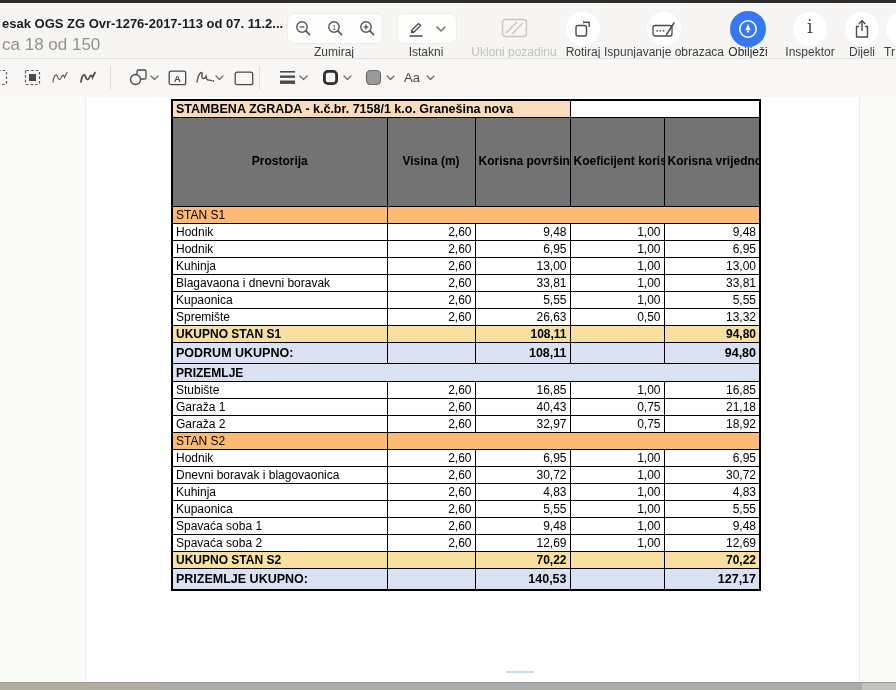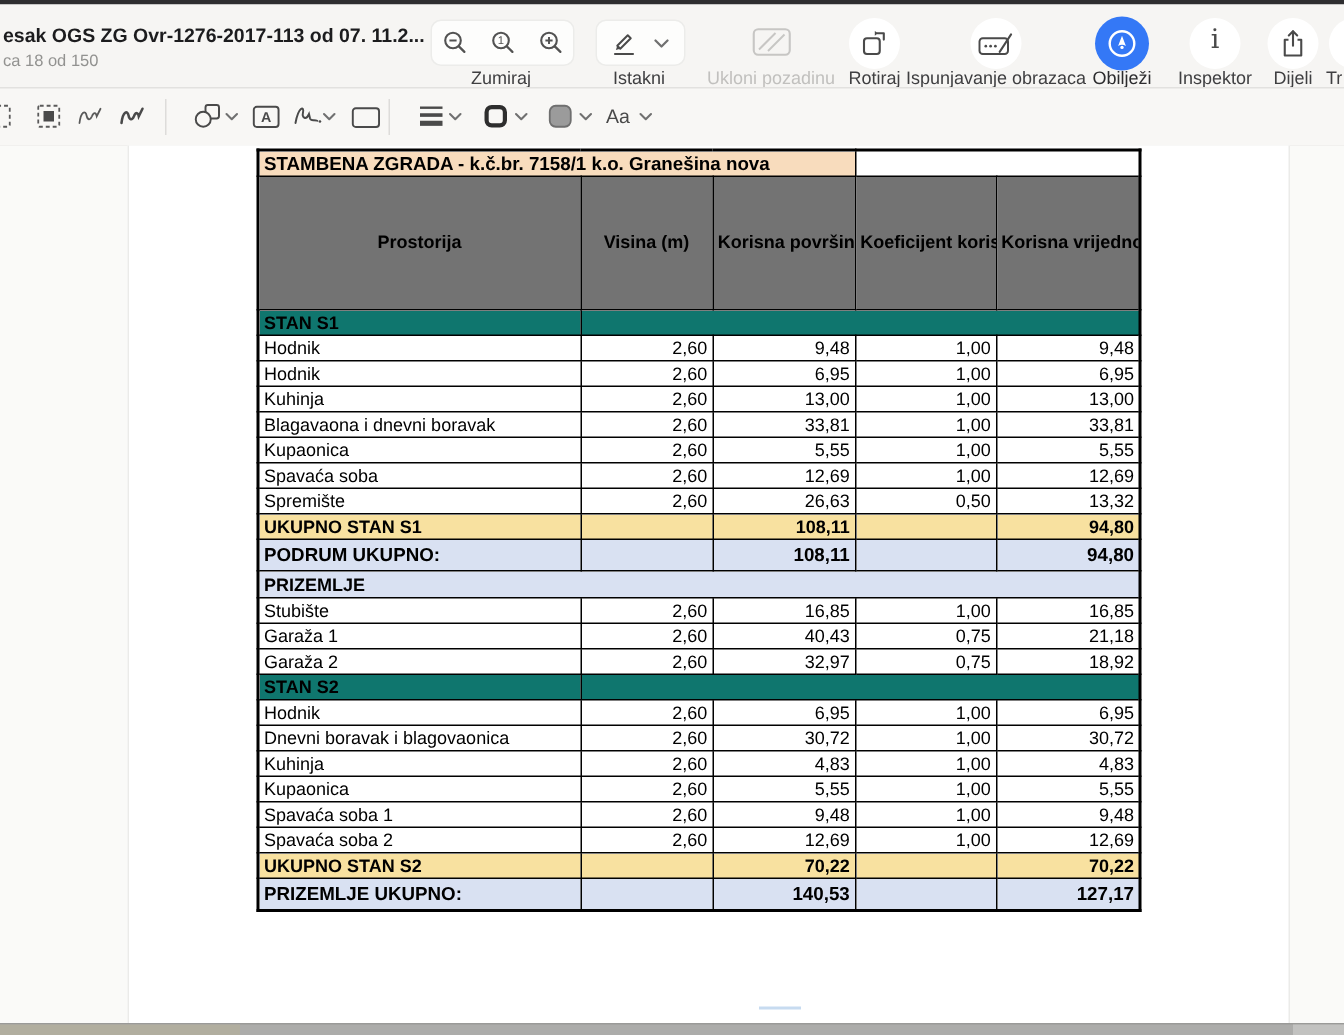--- a/index.html
+++ b/index.html
@@ -7,21 +7,21 @@
     width:896px;height:690px;position:relative;overflow:hidden;
     background:#ffffff;font-family:"Liberation Sans",sans-serif;
     -webkit-font-smoothing:antialiased;
   }
   .abs{position:absolute;}
   
   #top-edge{left:0;top:0;width:896px;height:3px;background:#2e2e30;}
   
   #toolbar{left:0;top:3px;width:896px;height:55px;background:#f6f5f3;overflow:hidden;}
   #win-title{left:2px;top:13px;font-size:13px;font-weight:700;color:#1c1c1e;white-space:nowrap;}
-  #win-page{left:2px;top:32px;font-size:11px;color:#929290;white-space:nowrap;}
+  #win-page{left:2px;top:32px;font-size:17px;color:#929290;white-space:nowrap;}
   .pill{background:#fdfdfc;border:1px solid #ececea;border-radius:7px;}
   .tb-label{font-size:12px;color:#3f3f41;text-align:center;white-space:nowrap;}
   .tb-label.disabled{color:#c1c0be;}
   .circle-btn{border-radius:50%;background:#ffffff;}
   .icon-svg{display:block;}
   .chev{display:block;}
   
   #markupbar{left:0;top:58px;width:896px;height:38px;background:#f8f7f5;
     border-top:1px solid #e2e1df;border-bottom:1px solid #d9d8d6;overflow:hidden;}
   .mk-divider{width:1px;height:24px;background:#dddcda;top:7px;}
@@ -38,21 +38,21 @@
   
   #doc-table{position:absolute;left:85px;top:2px;border-collapse:collapse;
     font-size:12px;color:#000;table-layout:fixed;width:588px;}
   #doc-table td{border:1px solid #000;padding:1px 3px;overflow:hidden;white-space:nowrap;}
   td.title-cell{border:2px solid #000;background:#f8dcbd;font-weight:700;height:14px;font-size:12.5px;}
   td.title-void{border:none;background:transparent;}
   td.hdr{background:#737373;font-weight:700;text-align:center;vertical-align:middle;
     white-space:pre-line;height:86px;line-height:1.3;border-bottom-width:2px;}
   tr.sec-blue td{background:#d9e1f2;font-weight:700;height:15px;
     border-top-width:2px;border-bottom-width:2px;}
-  tr.sec-yellow td{background:#0f766e;font-weight:700;height:14px;}
+  tr.sec-yellow td{background:#fdba74;font-weight:400;height:14px;}
   tr.data-row td{height:14px;}
   td.num{text-align:right;}
   tr.total-yellow td{background:#f8e1a0;font-weight:700;height:12px;border-bottom-width:2px;}
   tr.total-blue td{background:#d9e1f2;font-weight:700;height:18px;
     border-top-width:2px;border-bottom-width:2px;font-size:12.5px;vertical-align:middle;}
   #doc-table{border:2px solid #000;}
 </style>
 </head>
 <body>
 
@@ -337,27 +337,20 @@
             <td class="num">33,81</td>
           </tr>
           <tr class="data-row">
             <td class="name">Kupaonica</td>
             <td class="num">2,60</td>
             <td class="num">5,55</td>
             <td class="num">1,00</td>
             <td class="num">5,55</td>
           </tr>
           <tr class="data-row">
-            <td class="name">Spavaća soba</td>
-            <td class="num">2,60</td>
-            <td class="num">12,69</td>
-            <td class="num">1,00</td>
-            <td class="num">12,69</td>
-          </tr>
-          <tr class="data-row">
             <td class="name">Spremište</td>
             <td class="num">2,60</td>
             <td class="num">26,63</td>
             <td class="num">0,50</td>
             <td class="num">13,32</td>
           </tr>
           <tr class="total-yellow">
             <td class="name">UKUPNO STAN S1</td>
             <td class="num"></td>
             <td class="num">108,11</td>

